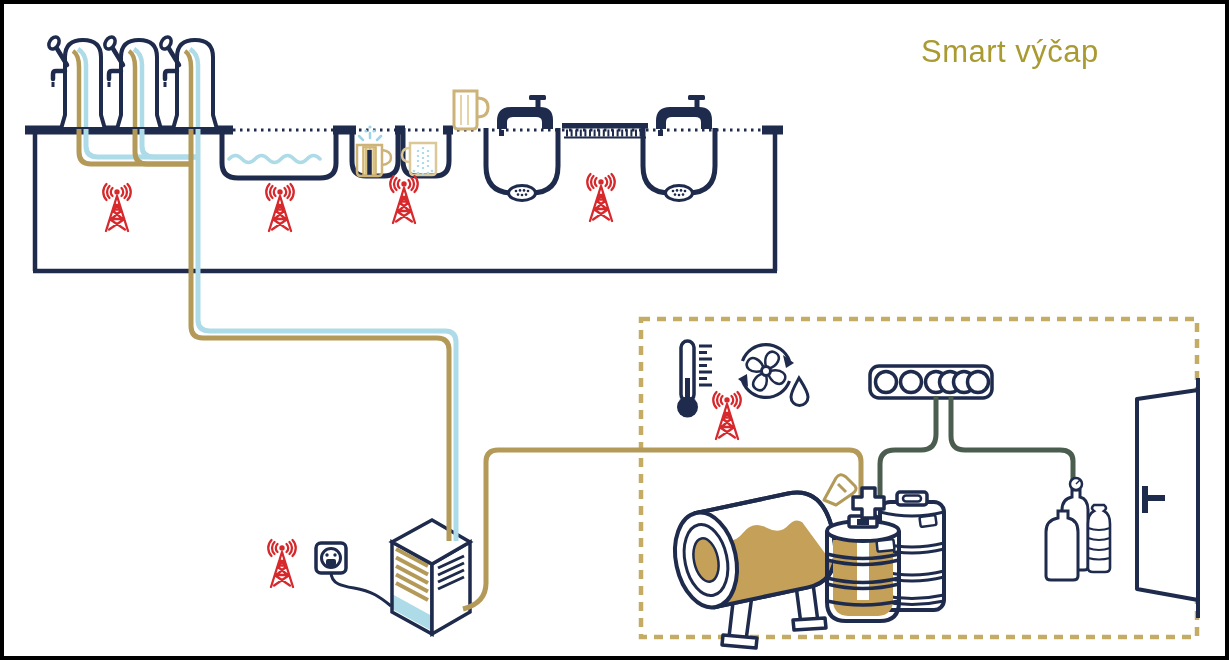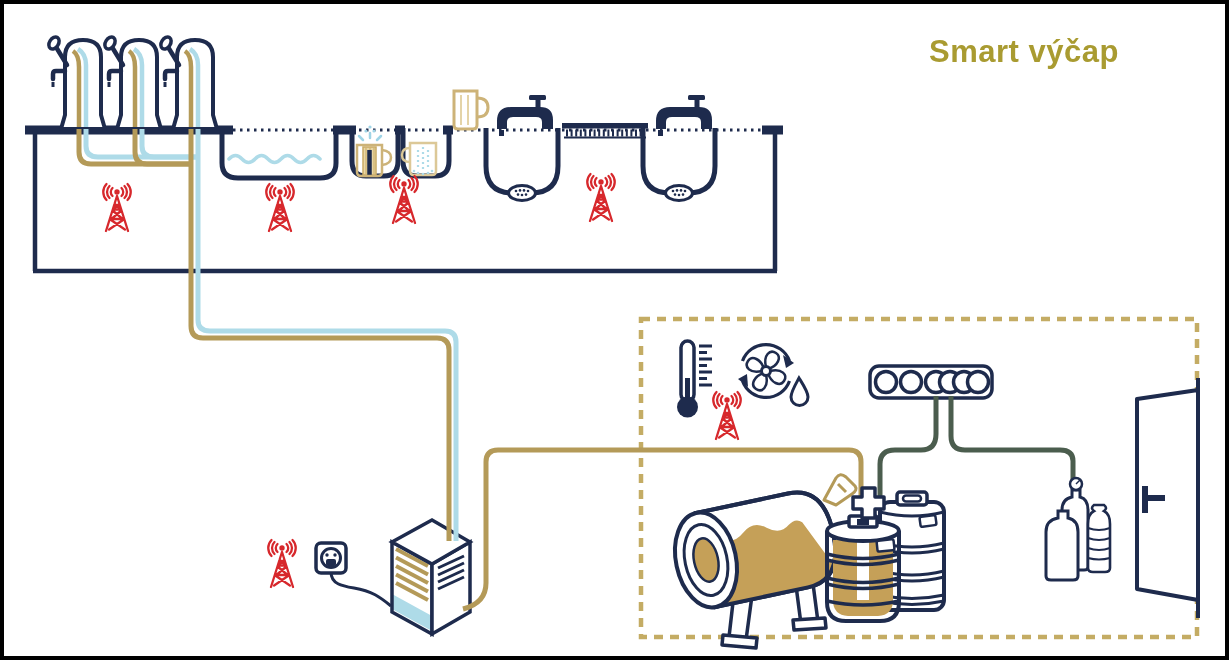--- a/index.html
+++ b/index.html
@@ -4,22 +4,22 @@
 <style>
   :root{
     --outline:#1e2b4d; --beer_gold:#b49a58; --beer_fill:#c5a058; --mug_gold:#cdb378;
     --cooling_blue:#aedbe8; --signal_red:#d7282c; --gas_green:#4b5d4e;
     --title_olive:#a99b31; --cellar_border:#c4ac64; --background:#ffffff;
   }
   html,body{margin:0;padding:0;background:#888;}
   #stage{position:relative;width:1229px;height:660px;background:var(--background);
          font-family:"Liberation Sans",sans-serif;overflow:hidden;}
   #frame{position:absolute;inset:0;border:4px solid #000;pointer-events:none;z-index:5;}
-  #title{position:absolute;left:921px;top:34px;font-size:31px;font-weight:bold;
-         color:var(--title_olive);letter-spacing:.5px;z-index:4;margin-left:8px;}
+  #title{position:absolute;left:921px;top:34px;font-size:31px;font-weight:normal;
+         color:var(--title_olive);letter-spacing:.5px;z-index:4;}
   svg{position:absolute;left:0;top:0;}
   .o{stroke:var(--outline)} .w{fill:#fff} .nf{fill:none} .navyf{fill:var(--outline)}
   .goldS{stroke:var(--beer_gold)} .blueS{stroke:var(--cooling_blue)}
   .greenS{stroke:var(--gas_green)} .mugS{stroke:var(--mug_gold)} .beerF{fill:var(--beer_fill)}
 </style>
 </head>
 <body>
 
 <div id="stage">
 <div id="frame"></div>

